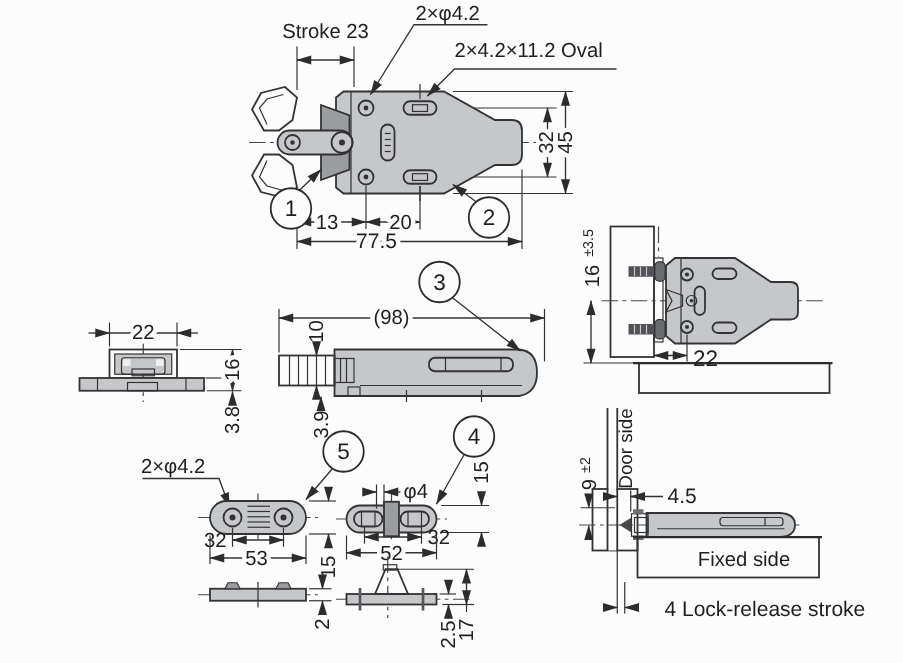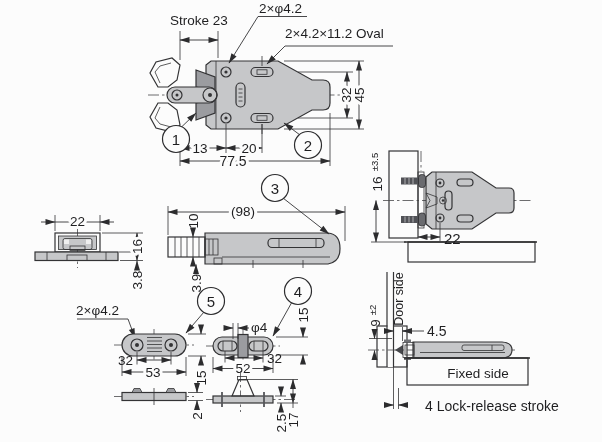--- a/index.html
+++ b/index.html
@@ -1,17 +1,17 @@
 <!DOCTYPE html>
 <html><head>
 <meta charset="utf-8">
 <style>
   html,body{margin:0;padding:0;background:#fcfcfc;}
   .stage{position:relative;width:572px;height:442px;background:#fcfcfc;overflow:hidden;
-         font-family:"Liberation Sans", sans-serif;}
+         font-family:"Liberation Sans", sans-serif;margin-left:18px;}
   svg text{font-family:"Liberation Sans", sans-serif;font-size:13.5px;fill:#1f1f21;}
   .ln{stroke:#333335;stroke-width:1.2;fill:none;}
   .thin{stroke:#333335;stroke-width:0.8;fill:none;}
   .dim{stroke:#333335;stroke-width:0.9;fill:none;}
   .cl{stroke:#47474a;stroke-width:0.8;fill:none;stroke-dasharray:11 3 2.5 3;}
   .fillA{fill:#c6c7c9;}
   .fillB{fill:#9b9ca0;}
   .halo{paint-order:stroke;stroke:#fcfcfc;stroke-width:6px;stroke-linejoin:round;}
   .vt{text-anchor:middle;dominant-baseline:central;}
   .mid{text-anchor:middle;}

